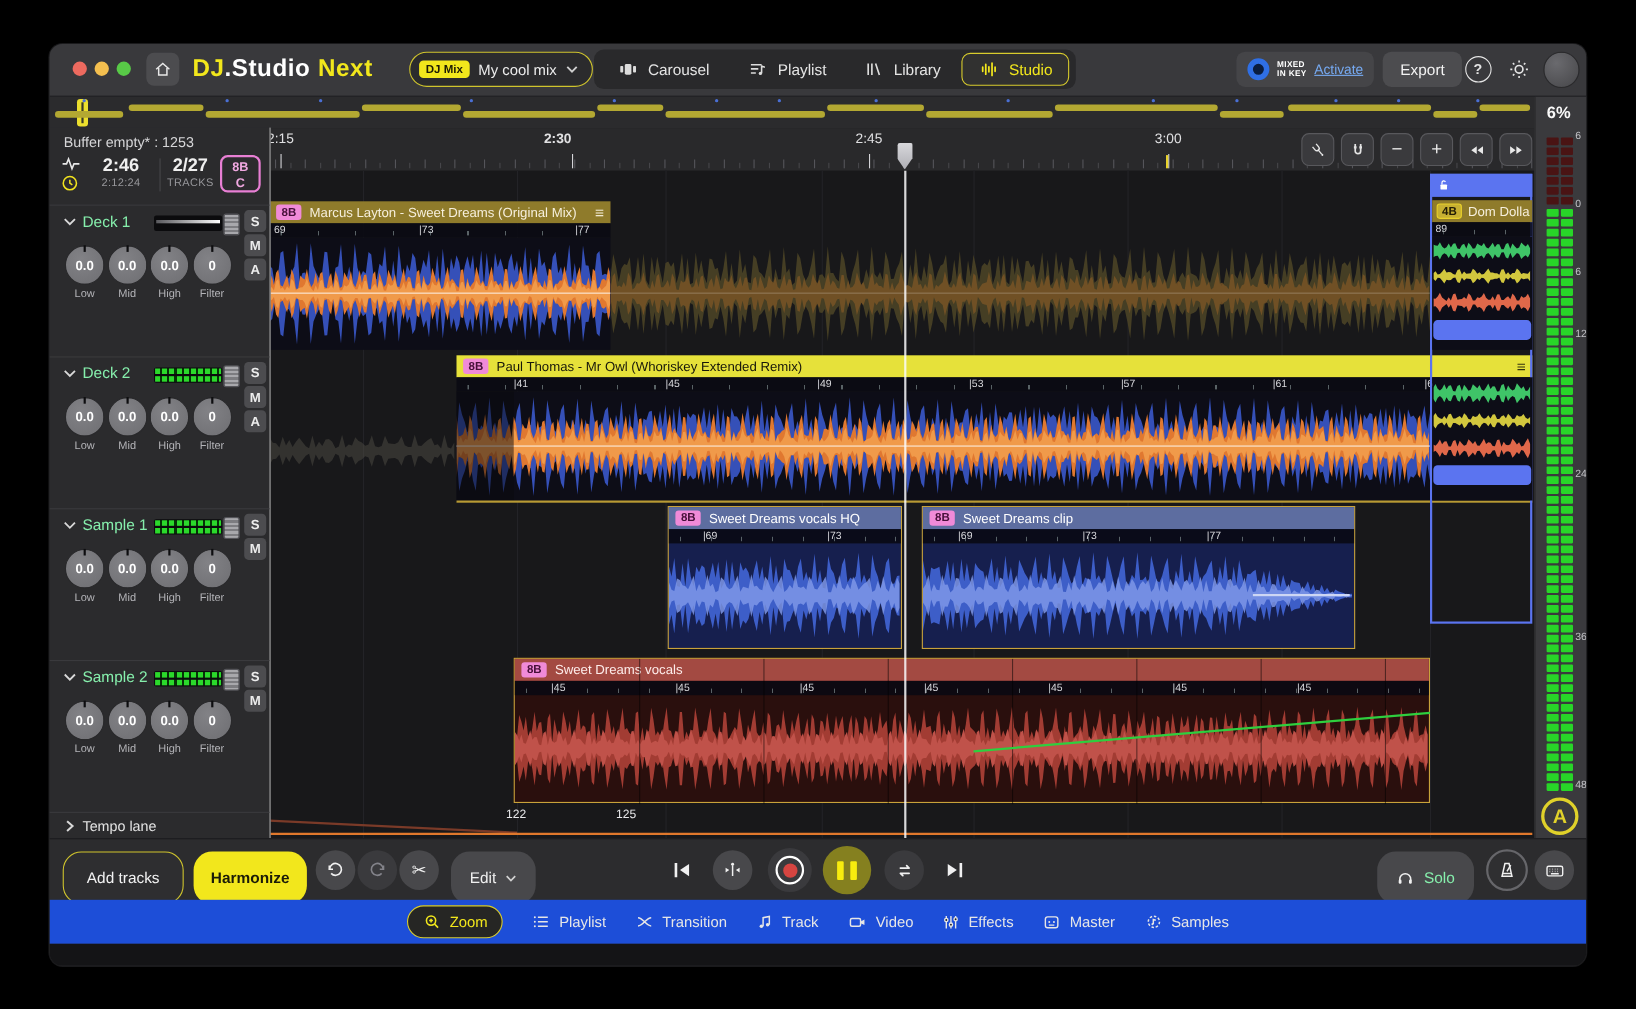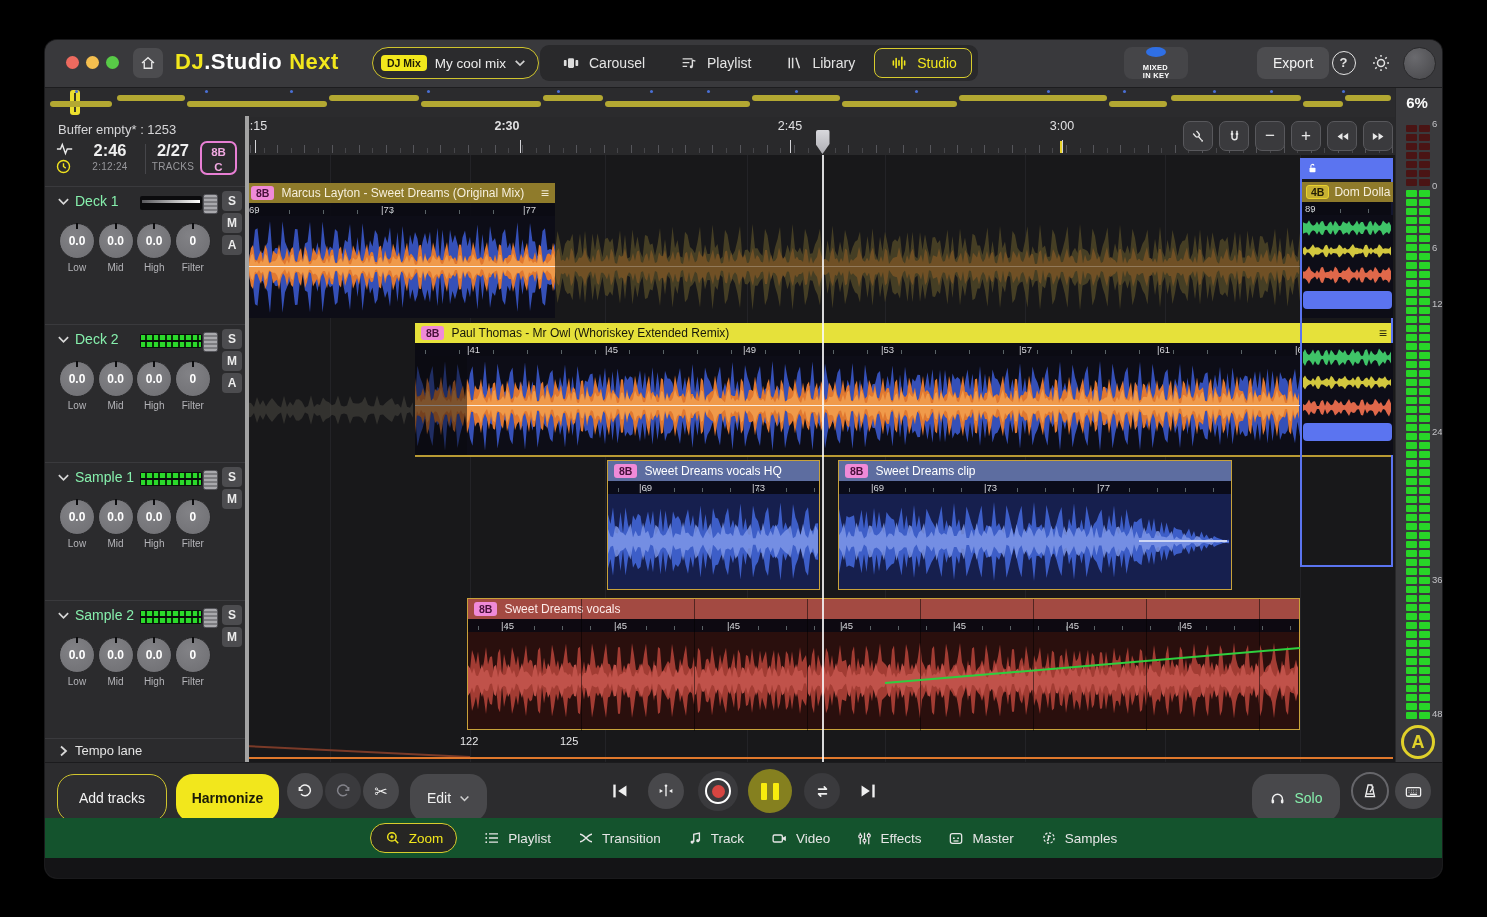--- a/index.html
+++ b/index.html
@@ -12,21 +12,21 @@
   .tl{position:absolute;top:16px;width:13px;height:13px;border-radius:50%;}
   #homebtn{position:absolute;left:88px;top:8px;width:30px;height:30px;border-radius:7px;background:#4c4c4f;display:flex;align-items:center;justify-content:center;}
   #logo{position:absolute;left:130px;top:9px;font-size:22px;font-weight:800;letter-spacing:.5px;white-space:nowrap;}
   #logo .y{color:#f2e71c;} #logo .w{color:#fff;}
   #mixpill{position:absolute;left:327px;top:7px;height:30px;border:1px solid #cfc42d;border-radius:16px;background:#2b2b2d;display:flex;align-items:center;gap:8px;padding:0 12px 0 8px;}
   #mixbadge{background:#f2e71c;color:#1d1b05;font-size:10.5px;font-weight:700;padding:2px 6px;border-radius:4px;}
   #mixname{color:#ececec;font-size:13.5px;}
   #navtabs{position:absolute;left:495px;top:5px;height:36px;background:#29292b;border-radius:9px;display:flex;align-items:center;padding:0 6px;gap:4px;}
   .navtab{display:flex;align-items:center;gap:8px;padding:5px 14px;border-radius:8px;color:#e4e4e4;font-size:14px;border:1.5px solid transparent;}
   .navtab.active{color:#f2e71c;border-color:#d8cc2d;background:#313130;}
-  #mik{position:absolute;left:1079px;top:7px;height:32px;background:#454548;border-radius:8px;display:flex;align-items:center;gap:7px;padding:0 10px;flex-direction:column;}
+  #mik{position:absolute;left:1079px;top:7px;height:32px;background:#454548;border-radius:8px;display:flex;align-items:center;gap:7px;padding:0 10px;}
   #mikring{width:20px;height:20px;border-radius:50%;border:5px solid #2f6fe4;box-sizing:border-box;background:#0a1d3f;}
   #mikname{color:#fff;font-size:7.5px;font-weight:800;line-height:8px;letter-spacing:.3px;}
   #mikact{color:#76aaf2;font-size:12.5px;text-decoration:underline;}
   #exportbtn{position:absolute;left:1212px;top:7px;height:32px;background:#4c4c4f;border-radius:8px;color:#f2f2f2;font-size:14px;display:flex;align-items:center;padding:0 16px;}
   .tb-circ{position:absolute;top:9px;width:27px;height:27px;display:flex;align-items:center;justify-content:center;}
   #helpbtn{left:1285px;}
   #gearbtn{left:1322px;}
   #avatar{position:absolute;left:1358px;top:7px;width:31px;height:31px;border-radius:50%;background:radial-gradient(circle at 35% 30%,#6a6a6e,#464649);border:1px solid #2a2a2c;}
   
   #overview{position:absolute;left:0;top:48px;width:1350px;height:29px;background:#2b2b2d;border-bottom:1px solid #222224;}
@@ -43,21 +43,21 @@
   .clip-title{position:absolute;height:20px;display:flex;align-items:center;gap:7px;padding:0 6px;box-sizing:border-box;font-size:12px;white-space:nowrap;overflow:hidden;}
   .keybadge{flex:0 0 auto;background:#f08ad8;color:#47103a;font-size:10.5px;font-weight:700;padding:1px 5px;border-radius:3px;}
   .beats{position:absolute;height:13px;background:rgba(9,9,18,.88);font-size:9.5px;color:#d8d8dc;}
   .beats span{position:absolute;top:1px;}
   .beats:after{content:'';position:absolute;left:10px;right:0;bottom:2px;height:4px;opacity:.55;
     background:repeating-linear-gradient(90deg,#9aa 0 1px,transparent 1px var(--ts,34px));}
   .wave{position:absolute;overflow:hidden;}
   .cline{position:absolute;height:1px;background:rgba(255,255,255,.8);}
   .menu-glyph{margin-left:auto;font-size:14px;line-height:1;}
   
-  #sidebar{position:absolute;left:0;top:76px;width:200px;height:646px;background:#2b2b2d;border-right:4px solid #a3a3a3;}
+  #sidebar{position:absolute;left:0;top:76px;width:200px;height:646px;background:#2b2b2d;border-right:1px solid #a3a3a3;}
   #buffer{position:absolute;left:13px;top:6px;color:#d6d6d8;font-size:13px;}
   .stat-big{font-size:16.5px;font-weight:700;color:#efefef;text-align:center;}
   .stat-sub{font-size:10px;color:#97979b;text-align:center;margin-top:1px;letter-spacing:.3px;}
   #keybadge-side{position:absolute;left:155px;top:25px;width:37px;height:34px;border:2px solid #e87fd4;border-radius:7px;color:#f0a8e0;font-size:11.5px;font-weight:700;text-align:center;line-height:15px;padding-top:2px;box-sizing:border-box;}
   .vdiv{position:absolute;top:28px;width:1px;height:30px;background:#46464a;}
   .chan{position:absolute;left:0;width:200px;height:134px;border-top:1px solid #3a3a3d;}
   .chan-name{position:absolute;left:30px;top:6px;color:#86efac;font-size:14px;}
   .chev{position:absolute;left:12px;top:10px;}
   .meter-rail{position:absolute;left:95px;top:9px;width:62px;height:14px;border-radius:2px;background:#0b0b0d;}
   .led{position:absolute;left:1px;width:60px;height:5px;background:repeating-linear-gradient(90deg,#2bd92b 0 4.5px,#073207 4.5px 6.5px);}
@@ -74,21 +74,21 @@
   #meterpanel{position:absolute;left:1350px;top:48px;width:47px;height:674px;background:#3a3a3d;border-left:1px solid #28282a;}
   #meterpct{position:absolute;left:0;top:6px;width:42px;text-align:center;color:#fafafa;font-size:15px;font-weight:700;}
   .seg{position:absolute;width:11px;height:7px;border-radius:1px;}
   .mlabel{position:absolute;left:36px;color:#c2c2c6;font-size:9.5px;}
   #autobtn{position:absolute;left:5px;top:637px;width:34px;height:34px;border-radius:50%;border:3px solid #e0d12a;color:#e0d12a;font-size:18px;font-weight:700;display:flex;align-items:center;justify-content:center;box-sizing:border-box;}
   
   #toolbar{position:absolute;left:0;top:722px;width:1397px;height:56px;background:#2c2c2e;border-top:1px solid #1b1b1d;}
   .pill{position:absolute;top:11px;height:48px;border-radius:17px;display:flex;align-items:center;justify-content:center;gap:8px;font-size:14px;box-sizing:border-box;}
   .circb{position:absolute;border-radius:50%;display:flex;align-items:center;justify-content:center;background:#48484b;}
   
-  #tabbar{position:absolute;left:0;top:778px;width:1397px;height:40px;background:#14532d;display:flex;align-items:center;justify-content:center;gap:26px;}
+  #tabbar{position:absolute;left:0;top:778px;width:1397px;height:40px;background:#1d4ed8;display:flex;align-items:center;justify-content:center;gap:26px;}
   .btab{display:flex;align-items:center;gap:7px;color:#e6e6e6;font-size:13.5px;}
   .btab.active{color:#f2e71c;border:1.5px solid #d8cc2d;border-radius:16px;padding:5px 13px;background:#262624;}
   #footer{position:absolute;left:0;top:818px;width:1397px;height:20px;background:#141416;}
 </style>
 </head>
 <body>
 
 <div id="stage">
 <div id="win">
 

